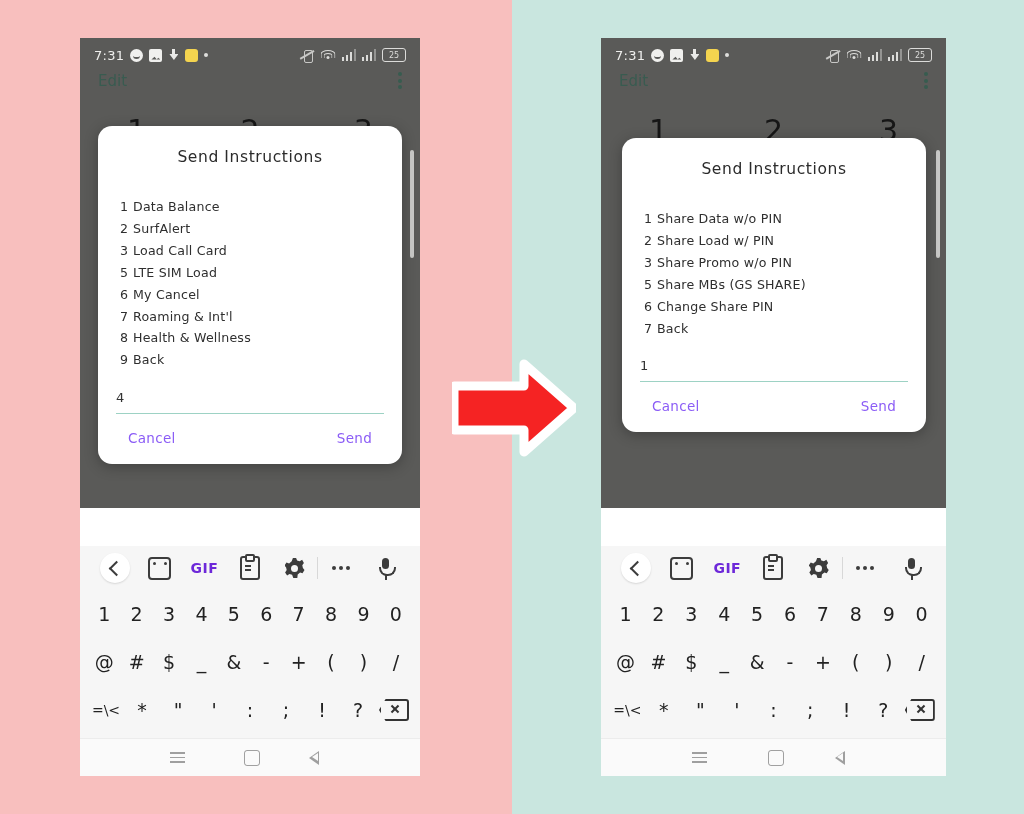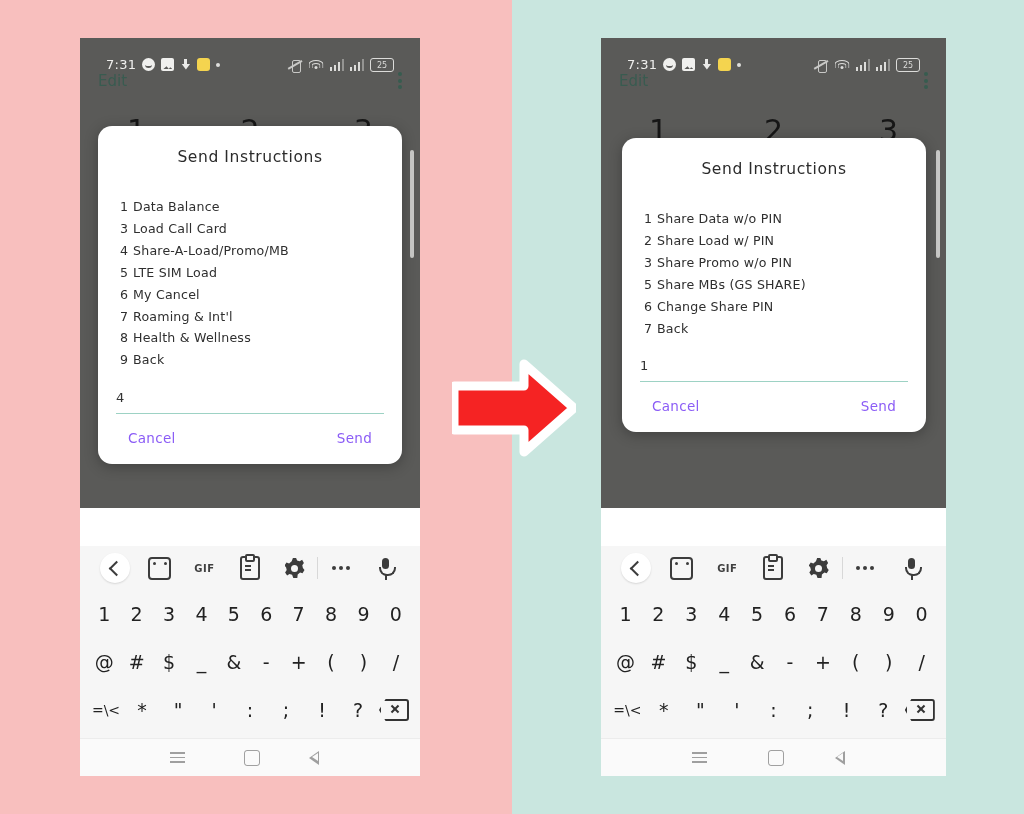--- a/index.html
+++ b/index.html
@@ -10,22 +10,22 @@
 
   
   .phone{position:absolute;background:#fff;overflow:hidden;}
   .phone-left{left:80px;top:38px;width:340px;height:738px;}
   .phone-right{left:601px;top:38px;width:345px;height:738px;}
 
   .app-dim{position:absolute;left:0;top:0;right:0;height:470px;background:#5a5a58;}
   .phone-right .app-dim{height:470px;}
 
   
-  .statusbar{position:absolute;left:0;top:0;right:0;height:34px;display:flex;align-items:flex-end;
-             padding:0 26px;box-sizing:border-box;color:#e9e9e7;font-size:12.5px;}
+  .statusbar{position:absolute;left:0;top:0;right:0;height:34px;display:flex;align-items:center;
+             padding:0 14px;box-sizing:border-box;color:#e9e9e7;font-size:12.5px;}
   .st-time{font-size:13px;letter-spacing:.3px;color:#efefed;}
   .st-left{display:flex;align-items:center;gap:6px;}
   .st-right{margin-left:auto;display:flex;align-items:center;gap:6px;}
   .ic{display:inline-block;}
   .ic-msgr{width:13px;height:13px;border-radius:50%;background:#f0f0ee;position:relative;}
   .ic-msgr:after{content:"";position:absolute;left:3px;top:4px;width:7px;height:4px;
                  border-bottom:2px solid #5a5a58;border-radius:0 0 4px 4px;}
   .ic-photo{width:13px;height:13px;border-radius:2px;background:#f0f0ee;position:relative;}
   .ic-photo:after{content:"";position:absolute;left:2px;top:7px;width:9px;height:4px;background:#5a5a58;
                   clip-path:polygon(0 100%,35% 30%,60% 100%,75% 55%,100% 100%);}
@@ -85,21 +85,21 @@
   .keyboard{position:absolute;left:0;right:0;top:508px;bottom:38px;background:#f6f6f6;}
   .kb-toolbar{height:44px;display:flex;align-items:center;padding:0 12px;box-sizing:border-box;gap:0;}
   .kb-tool{flex:1;display:flex;align-items:center;justify-content:center;height:44px;color:#3c3c3c;}
   .kb-back{width:30px;height:30px;border-radius:50%;background:#fff;display:flex;align-items:center;
            justify-content:center;box-shadow:0 1px 2px rgba(0,0,0,.13);}
   .chev{width:9px;height:9px;border-left:2.2px solid #3c3c3c;border-bottom:2.2px solid #3c3c3c;
         transform:rotate(45deg);margin-left:3px;}
   .ic-sticker{width:19px;height:19px;border:2px solid #3c3c3c;border-radius:4px;position:relative;}
   .ic-sticker:before{content:"";position:absolute;left:3px;top:3.5px;width:3px;height:3px;border-radius:50%;background:#3c3c3c;}
   .ic-sticker:after{content:"";position:absolute;right:2.5px;top:3.5px;width:3px;height:3px;border-radius:50%;background:#3c3c3c;}
-  .gif-txt{font-size:10px;font-weight:bold;letter-spacing:.5px;color:#404040;}
+  .gif-txt{font-size:14px;font-weight:bold;letter-spacing:.5px;color:#6d28d9;}
   .ic-clip{width:16px;height:20px;border:2px solid #3c3c3c;border-radius:3px;position:relative;}
   .ic-clip:before{content:"";position:absolute;left:3px;top:-4px;width:6px;height:4px;border:2px solid #3c3c3c;
                   border-radius:2px;background:#f6f6f6;}
   .ic-clip:after{content:"";position:absolute;left:3px;top:7px;width:6px;height:2px;background:#3c3c3c;
                  box-shadow:0 4px 0 #3c3c3c;}
   .ic-gear{width:20px;height:20px;position:relative;}
   .ic-gear:before{content:"";position:absolute;inset:0;background:#3c3c3c;border-radius:4px;
     clip-path:polygon(42% 0,58% 0,63% 12%,76% 16%,88% 9%,97% 25%,89% 36%,92% 50%,100% 60%,90% 76%,78% 72%,66% 82%,64% 100%,44% 100%,38% 84%,25% 80%,13% 88%,3% 72%,11% 60%,8% 47%,0 38%,10% 22%,23% 27%,36% 16%);}
   .ic-gear:after{content:"";position:absolute;left:6.5px;top:6.5px;width:7px;height:7px;border-radius:50%;background:#f6f6f6;}
   .dots3{display:flex;gap:3px;}
@@ -225,22 +225,22 @@
           <div class="s">MNO</div>
         </div>
     </div>
 
     <div class="scrollbar"></div>
 
     <div class="dialog">
       <div class="dlg-title">Send Instructions</div>
       <ul class="dlg-list">
         <li><span class="num">1</span><span>Data Balance</span></li>
+        <li><span class="num">2</span><span>SurfAlert</span></li>
         <li><span class="num">3</span><span>Load Call Card</span></li>
-        <li><span class="num">4</span><span>Share-A-Load/Promo/MB</span></li>
         <li><span class="num">5</span><span>LTE SIM Load</span></li>
         <li><span class="num">6</span><span>My Cancel</span></li>
         <li><span class="num">7</span><span>Roaming &amp; Int'l</span></li>
         <li><span class="num">8</span><span>Health &amp; Wellness</span></li>
         <li><span class="num">9</span><span>Back</span></li>
       </ul>
       <div class="dlg-input">
         <span class="val">4</span>
       </div>
       <div class="dlg-actions">

